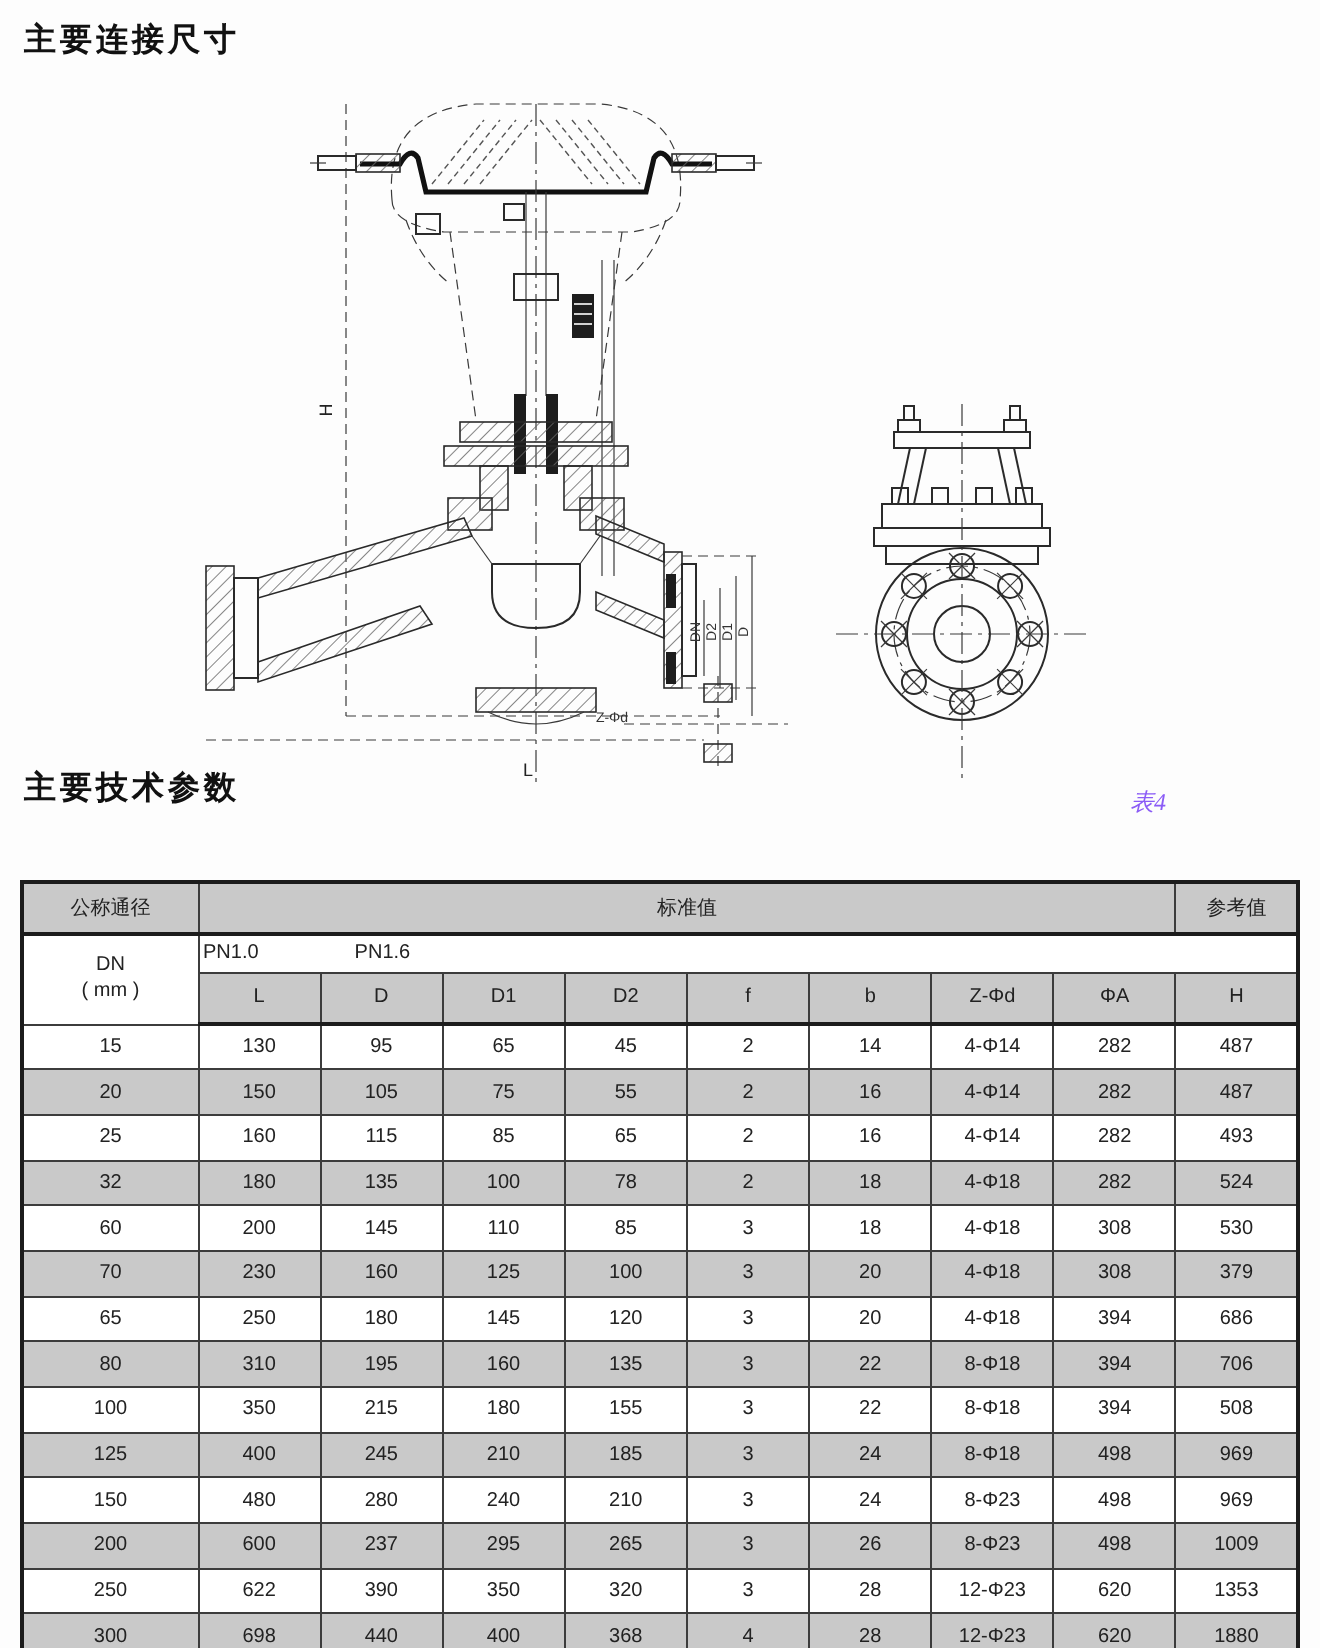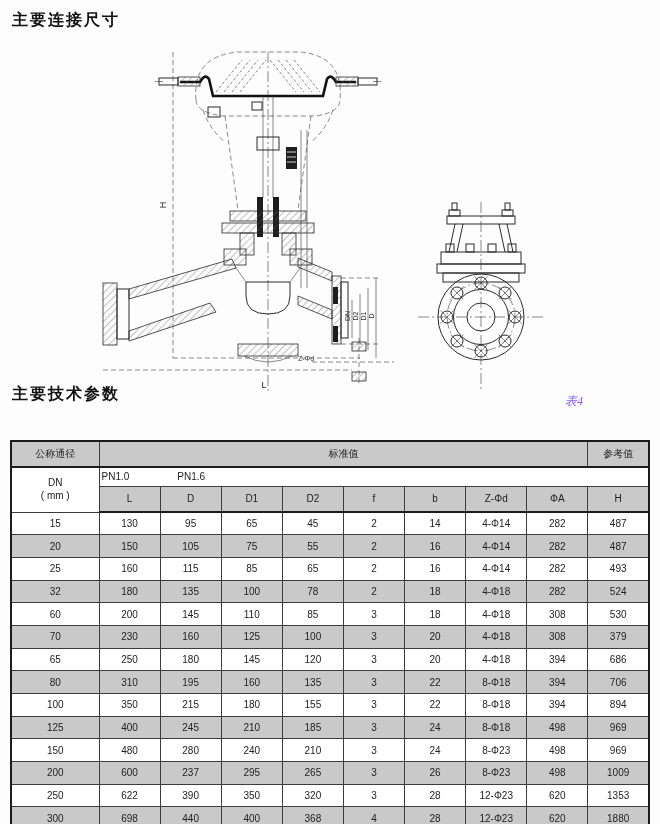--- a/index.html
+++ b/index.html
@@ -360,21 +360,21 @@
         <tr>
           <td>100</td>
           <td>350</td>
           <td>215</td>
           <td>180</td>
           <td>155</td>
           <td>3</td>
           <td>22</td>
           <td>8-Φ18</td>
           <td>394</td>
-          <td>894</td>
+          <td>508</td>
         </tr>
         <tr class="alt">
           <td>125</td>
           <td>400</td>
           <td>245</td>
           <td>210</td>
           <td>185</td>
           <td>3</td>
           <td>24</td>
           <td>8-Φ18</td>

